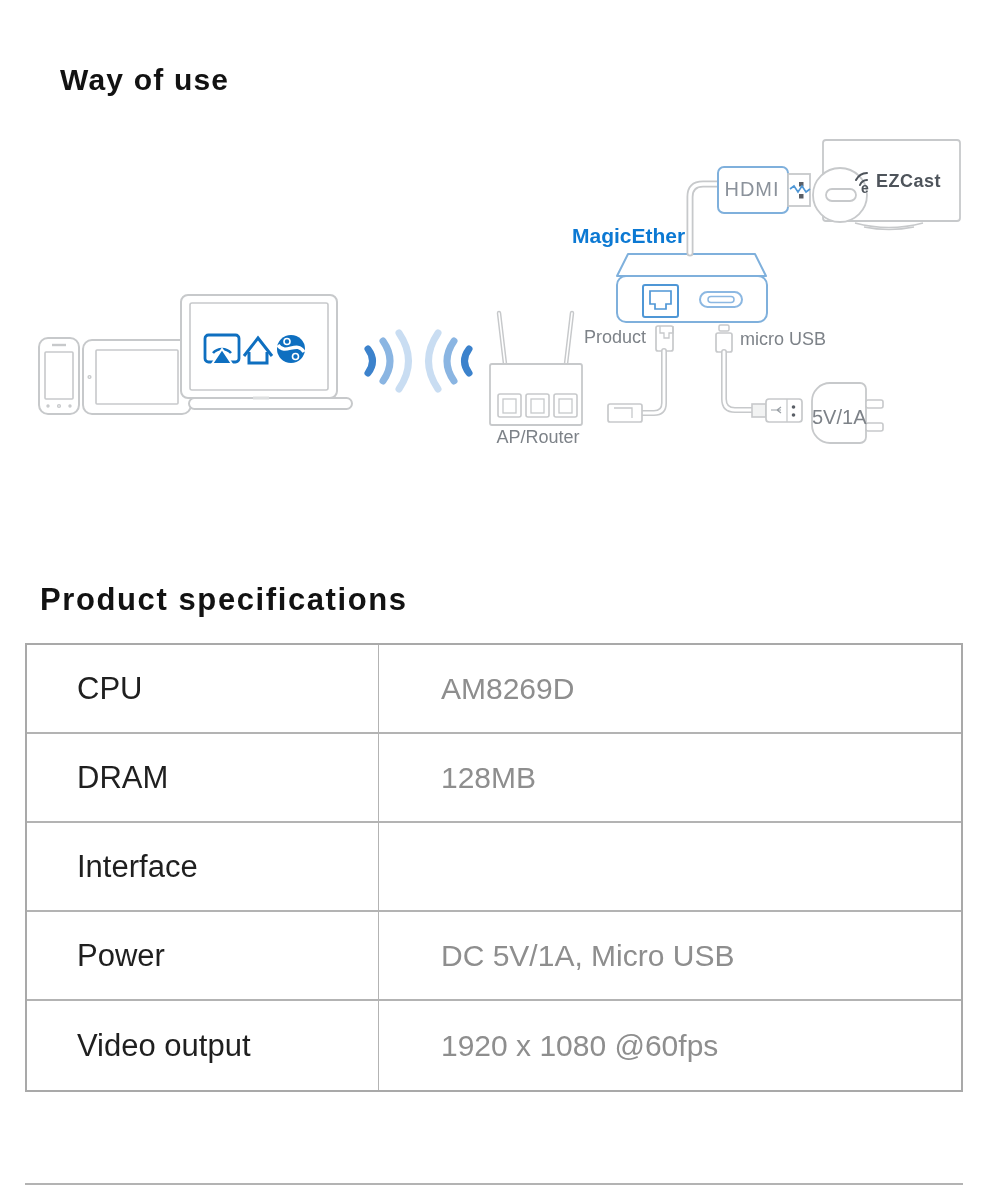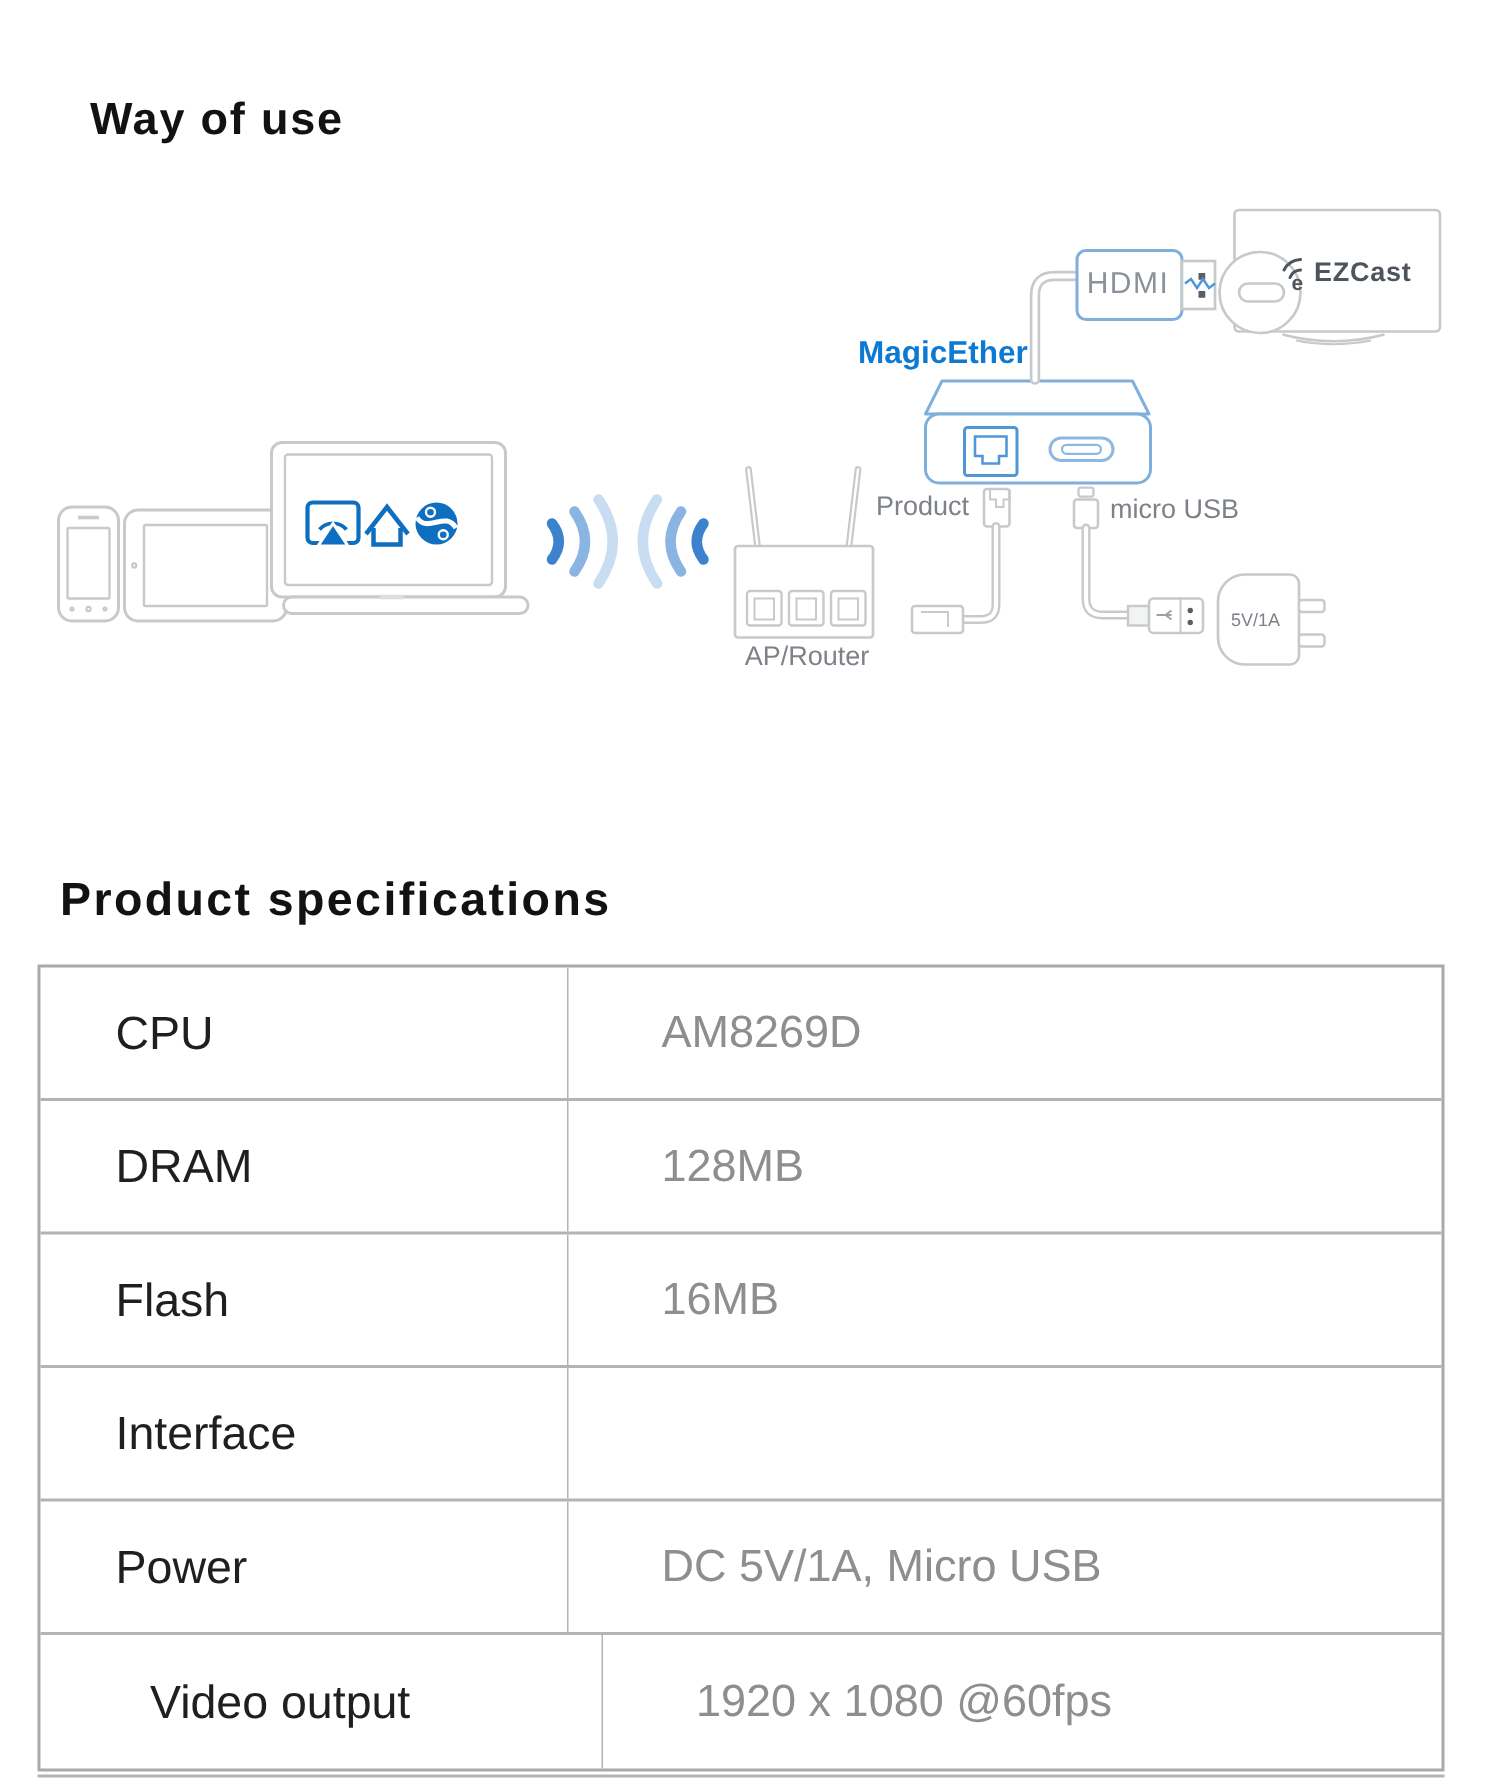--- a/index.html
+++ b/index.html
@@ -9,29 +9,29 @@
   }
   .abs{position:absolute;}
   .h1{
     font-size:30px;font-weight:700;color:#121212;letter-spacing:1.2px;
     white-space:nowrap;
   }
   
   .dlabel{color:#7d8288;font-size:18px;white-space:nowrap;}
   .brand{color:#0c79d3;font-size:21px;font-weight:700;white-space:nowrap;}
   .hdmi-label{color:#8b929b;font-size:20px;letter-spacing:1px;}
-  .psu-label{color:#7d8288;font-size:12px;}
+  .psu-label{color:#7d8288;font-size:20px;}
   .ezcast-label{color:#4e545b;font-size:18px;font-weight:600;letter-spacing:.5px;}
   
   .spec-table{
     position:absolute;left:25px;top:643px;width:938px;box-sizing:border-box;
     border:2px solid #a9a9a9;background:#fff;
   }
   .spec-row{display:flex;height:89px;box-sizing:border-box;border-bottom:2px solid #b3b3b3;}
-  .spec-row:last-child{border-bottom:none;padding-left:23px;}
+  .spec-row:last-child{border-bottom:none;}
   .spec-cell{display:flex;align-items:center;box-sizing:border-box;margin-left:40px;}
   .spec-label{
     width:312px;border-right:1px solid #b3b3b3;padding-left:10px;
     font-size:31px;color:#1f1f1f;
   }
   .spec-value{flex:1;padding-left:22px;font-size:30px;color:#8e8e8e;}
   .table-sliver{position:absolute;left:25px;top:1183px;width:938px;height:2px;background:#b3b3b3;}
 </style>
 </head>
 <body>
@@ -185,24 +185,20 @@
 <div class="spec-table">
   <div class="spec-row">
     <div class="spec-cell spec-label">CPU</div>
     <div class="spec-cell spec-value">AM8269D</div>
   </div>
   <div class="spec-row">
     <div class="spec-cell spec-label">DRAM</div>
     <div class="spec-cell spec-value">128MB</div>
   </div>
   <div class="spec-row">
-    <div class="spec-cell spec-label">Flash</div>
-    <div class="spec-cell spec-value">16MB</div>
-  </div>
-  <div class="spec-row">
     <div class="spec-cell spec-label">Interface</div>
   </div>
   <div class="spec-row">
     <div class="spec-cell spec-label">Power</div>
     <div class="spec-cell spec-value">DC 5V/1A, Micro USB</div>
   </div>
   <div class="spec-row">
     <div class="spec-cell spec-label">Video output</div>
     <div class="spec-cell spec-value">1920 x 1080 @60fps</div>
   </div>

